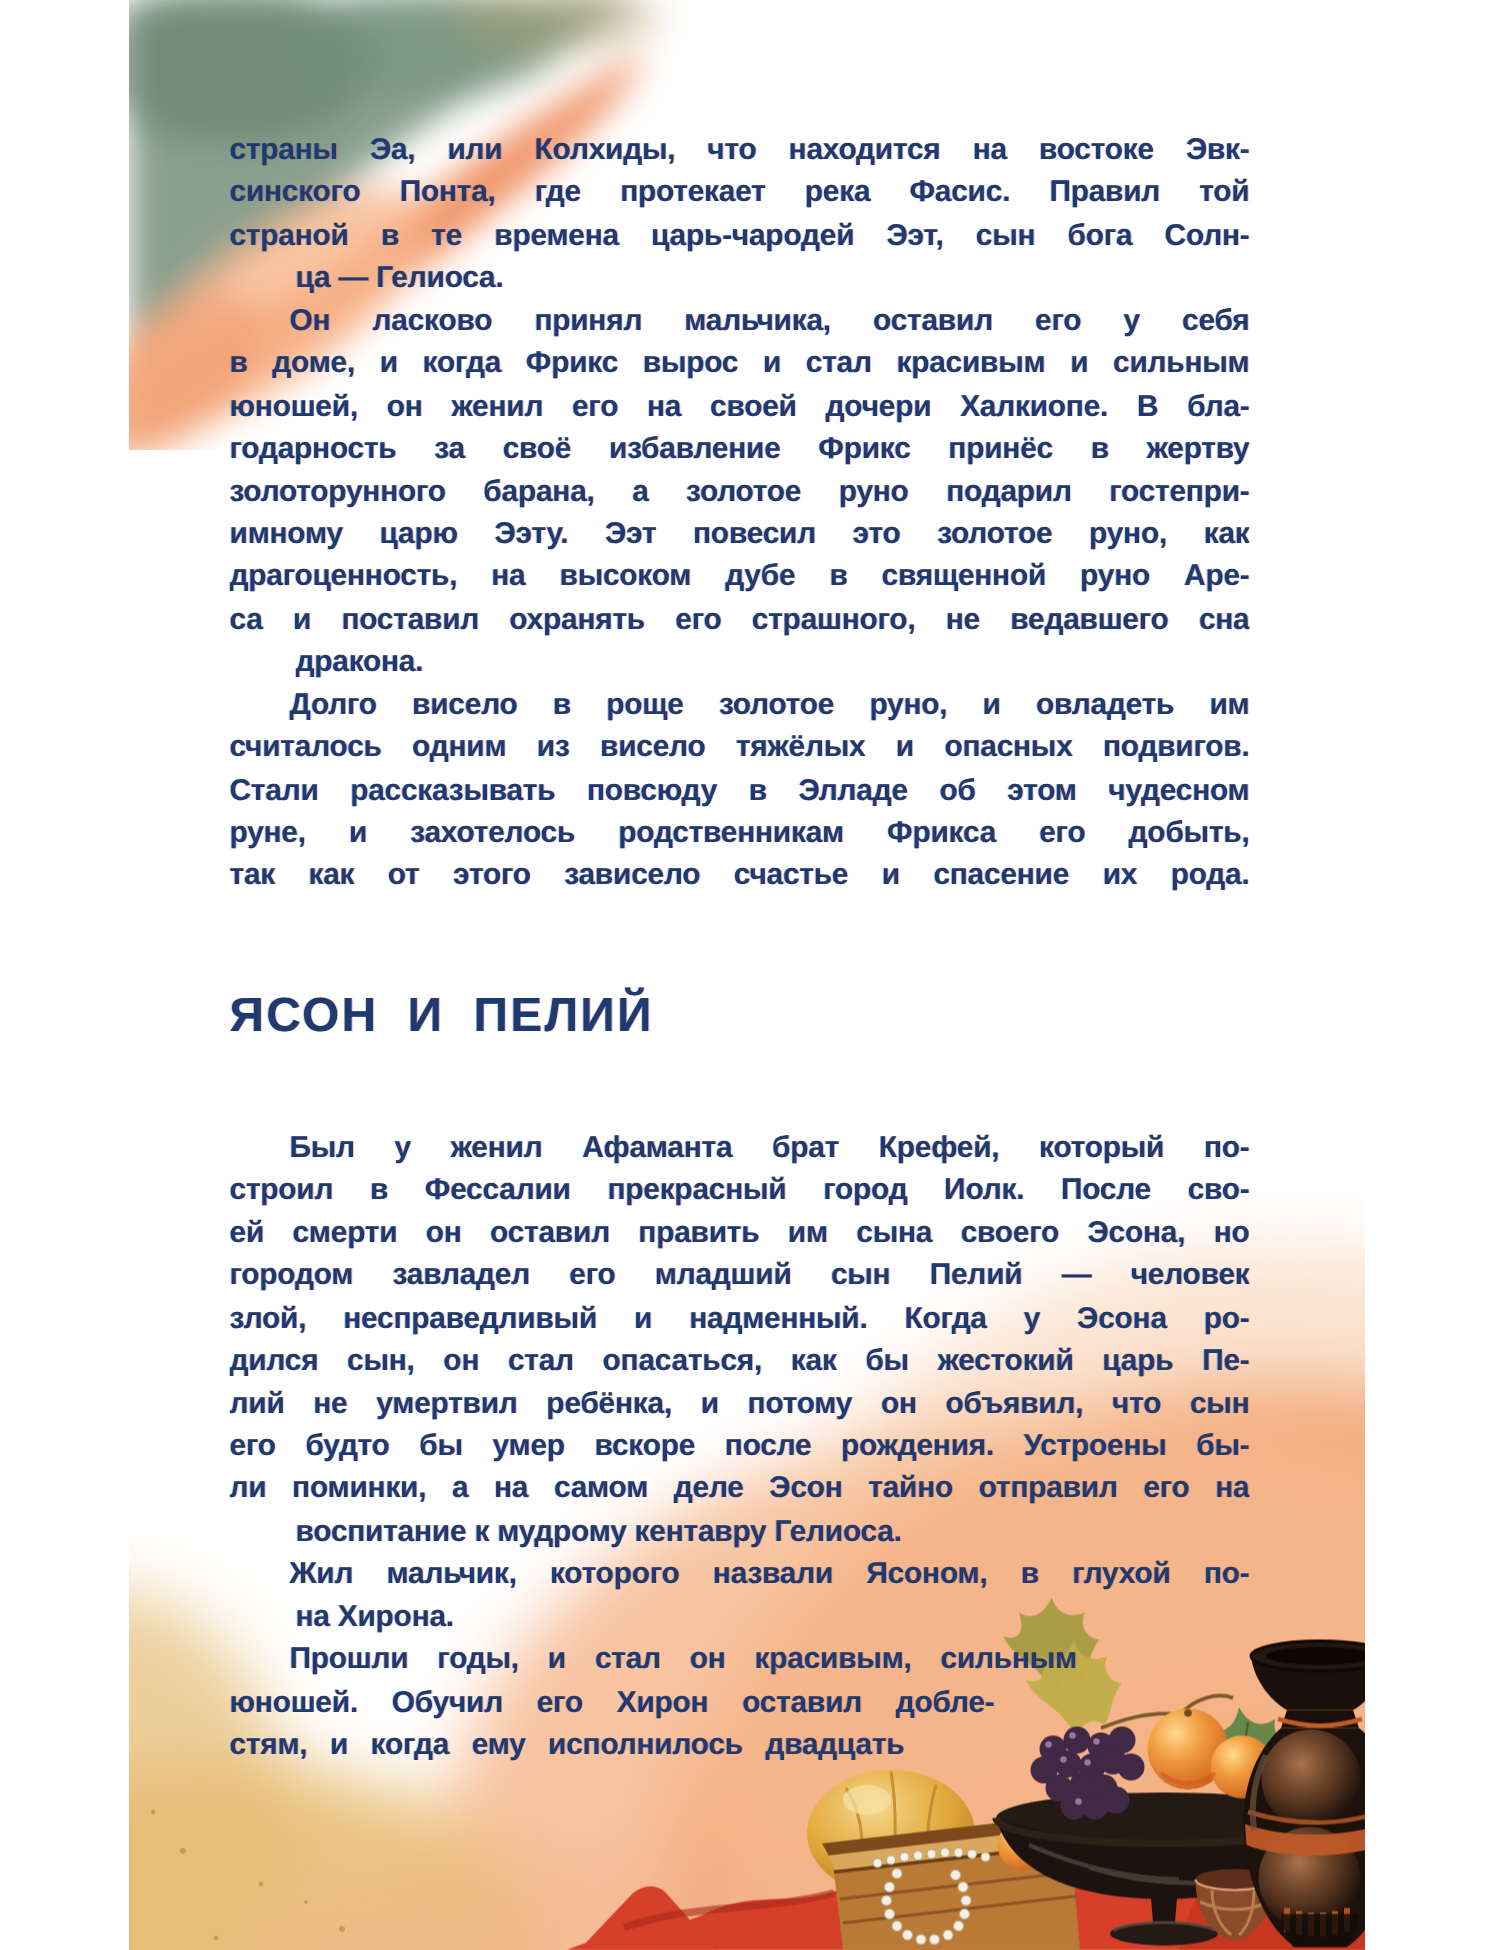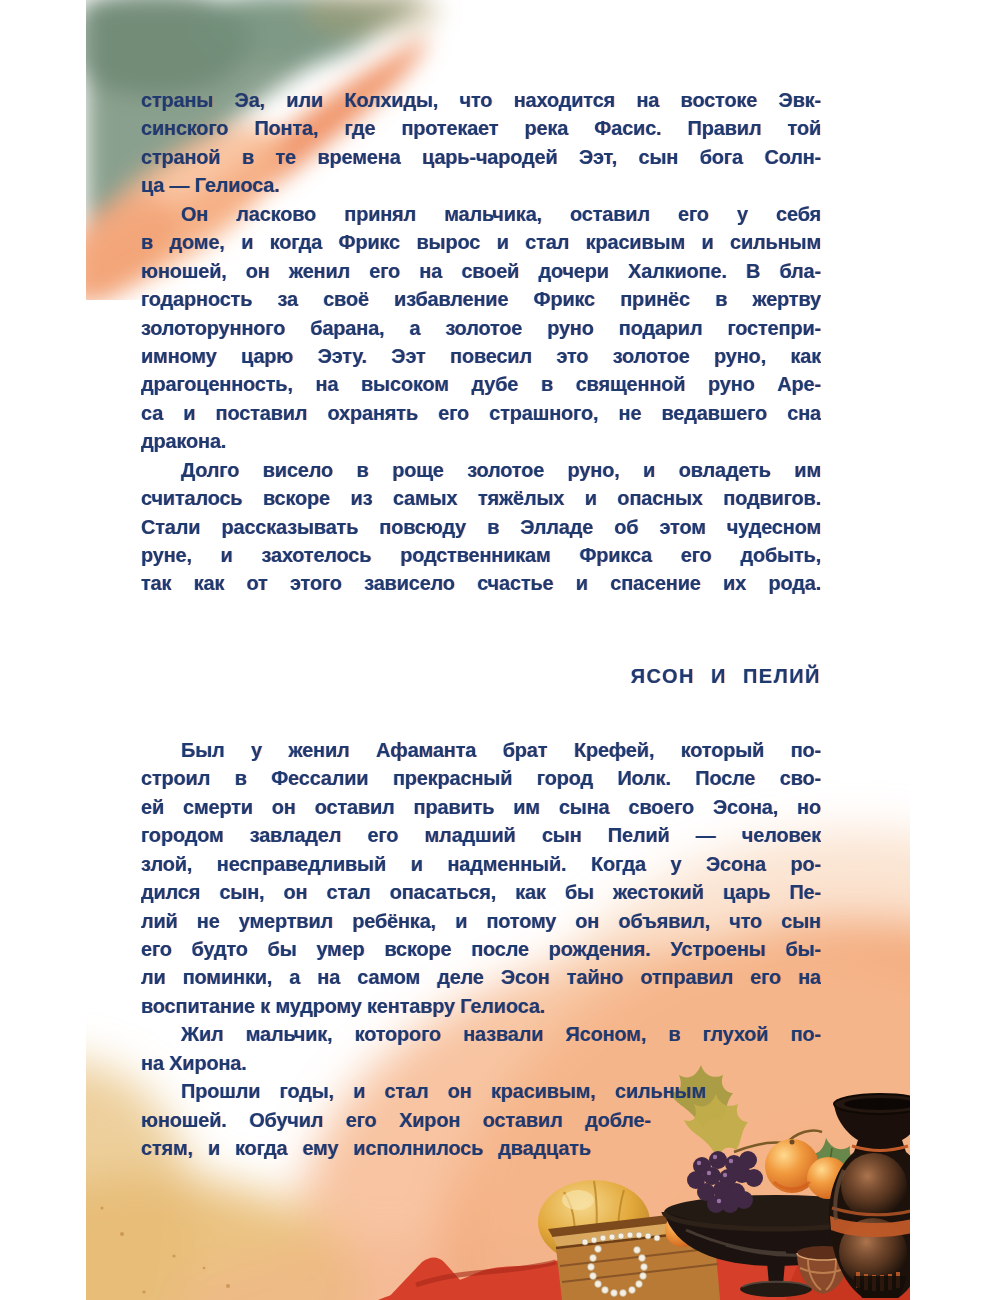--- a/index.html
+++ b/index.html
@@ -8,39 +8,39 @@
     width:1000px;height:1300px;
     background:#ffffff;
     overflow:hidden;
     font-family:"Liberation Sans",sans-serif;
   }
   
   .corner-art{position:absolute;left:86px;top:0;width:420px;height:300px;z-index:1;}
   .bottom-art{position:absolute;left:86px;top:700px;width:824px;height:600px;z-index:1;}
   
   .text-block{
-    position:absolute;left:141px;top:86px;width:680px;z-index:2;
+    position:absolute;left:153px;top:86px;width:680px;z-index:2;
     color:#1e3a6e;
     font-size:20px;font-weight:700;letter-spacing:-0.2px;
     text-shadow:0.6px 0 0 rgba(190,50,35,0.30), -0.6px 0 0 rgba(45,80,190,0.30);
   }
   .para{margin:0;padding:0;}
   .tline{
     height:28.45px;line-height:28.45px;overflow:hidden;
     text-align:justify;text-align-last:justify;
     white-space:normal;
   }
-  .tline.tlast{text-align:right;text-align-last:left;}
+  .tline.tlast{text-align:right;text-align-last:left;margin-left:44px;}
   .ind{text-indent:40px;}
   .w565{width:565px;}
   .w510{width:510px;}
   .w450{width:450px;}
   .chapter-heading{
-    margin:62px 0 44px 0;height:32px;line-height:32px;
-    text-align:right;font-size:20px;font-weight:700;
+    margin:62px 0 59px 0;height:32px;line-height:32px;
+    text-align:left;font-size:32px;font-weight:700;
     letter-spacing:1.5px;word-spacing:9px;color:#1e3a6e;
   }
 </style>
 </head>
 <body>
 
 <div class="page">
 
   <svg class="corner-art" viewBox="0 0 420 300" xmlns="http://www.w3.org/2000/svg" aria-hidden="true">
     <defs>
@@ -272,21 +272,21 @@
       <div class="tline">годарность за своё избавление Фрикс принёс в жертву</div>
       <div class="tline">золоторунного барана, а золотое руно подарил гостепри-</div>
       <div class="tline">имному царю Ээту. Ээт повесил это золотое руно, как</div>
       <div class="tline">драгоценность, на высоком дубе в священной руно Аре-</div>
       <div class="tline">са и поставил охранять его страшного, не ведавшего сна</div>
       <div class="tline tlast">дракона.</div>
     </div>
 
     <div class="para">
       <div class="tline ind">Долго висело в роще золотое руно, и овладеть им</div>
-      <div class="tline">считалось вскоре из самых тяжёлых и опасных подвигов.</div>
+      <div class="tline">считалось одним из висело тяжёлых и опасных подвигов.</div>
       <div class="tline">Стали рассказывать повсюду в Элладе об этом чудесном</div>
       <div class="tline">руне, и захотелось родственникам Фрикса его добыть,</div>
       <div class="tline">так как от этого зависело счастье и спасение их рода.</div>
     </div>
 
     <h1 class="chapter-heading">ЯСОН И ПЕЛИЙ</h1>
 
     <div class="para">
       <div class="tline ind">Был у женил Афаманта брат Крефей, который по-</div>
       <div class="tline">строил в Фессалии прекрасный город Иолк. После сво-</div>

